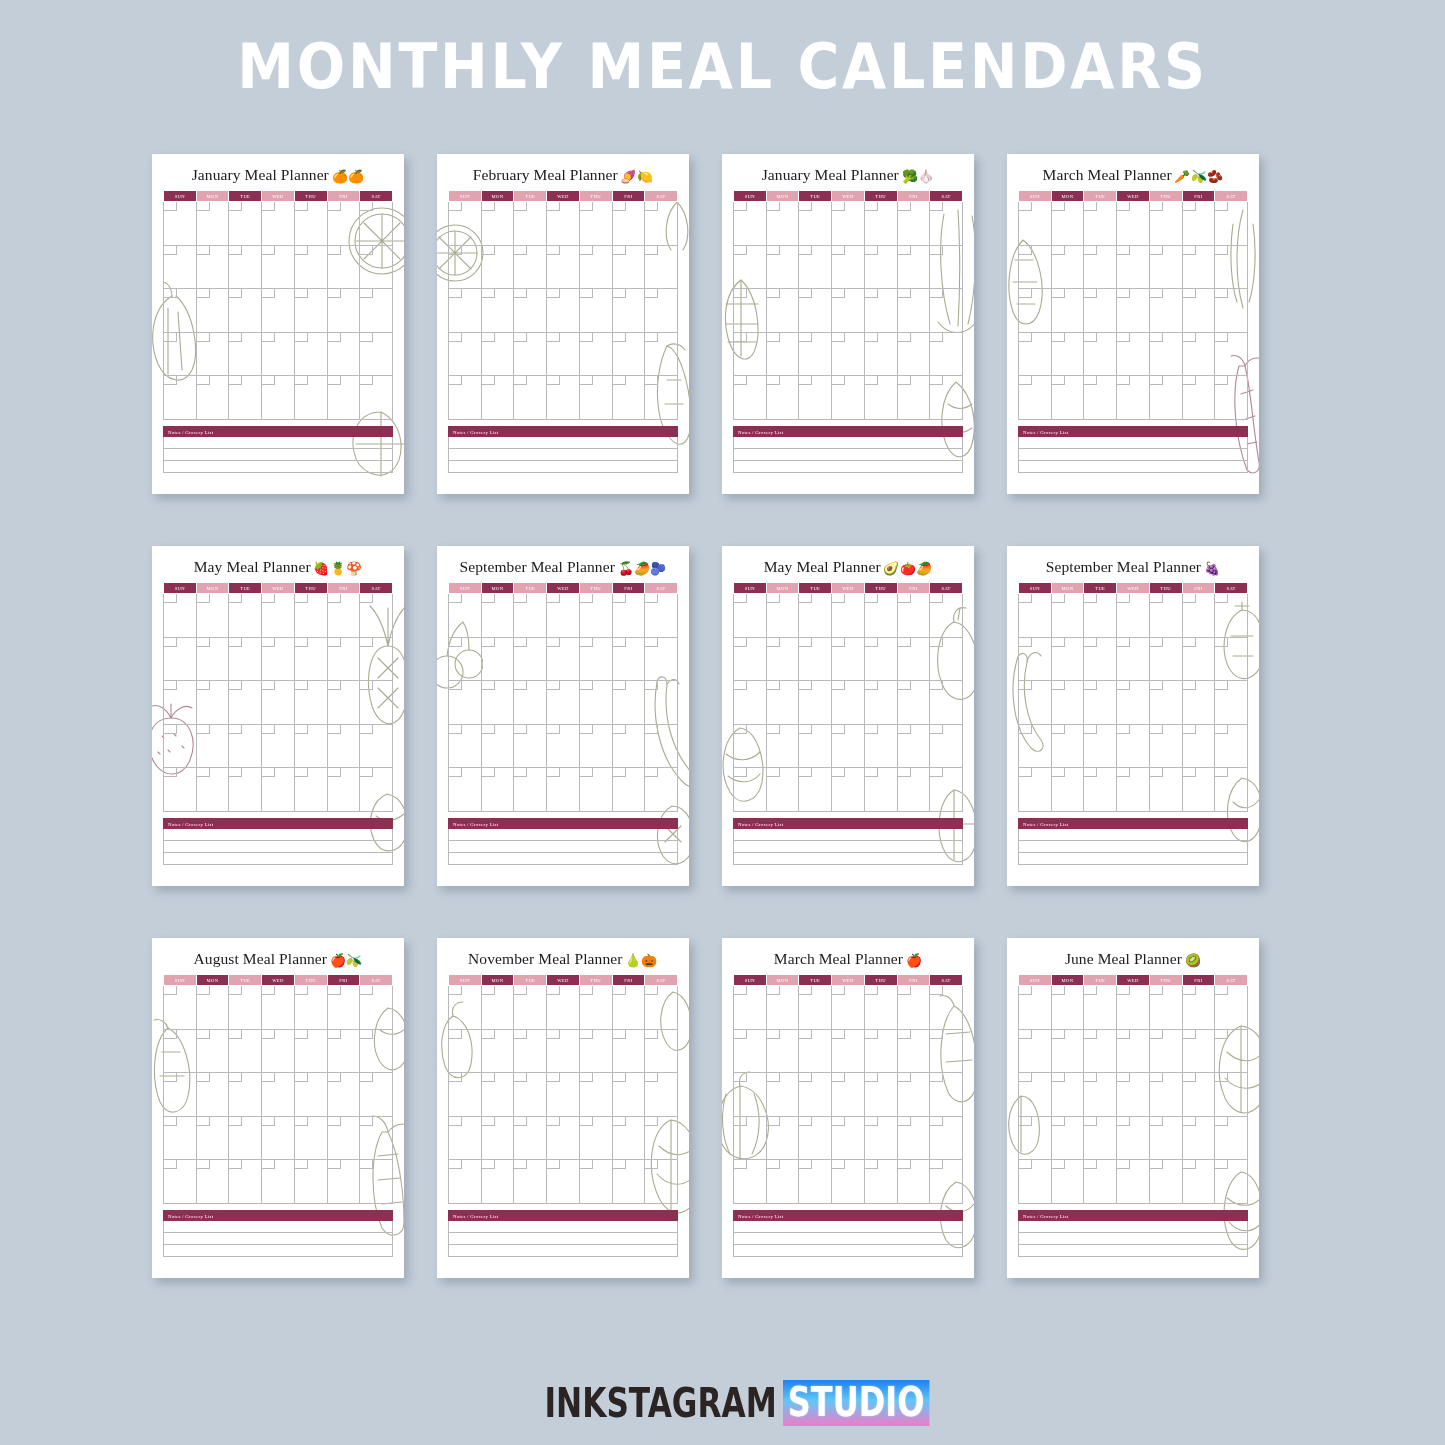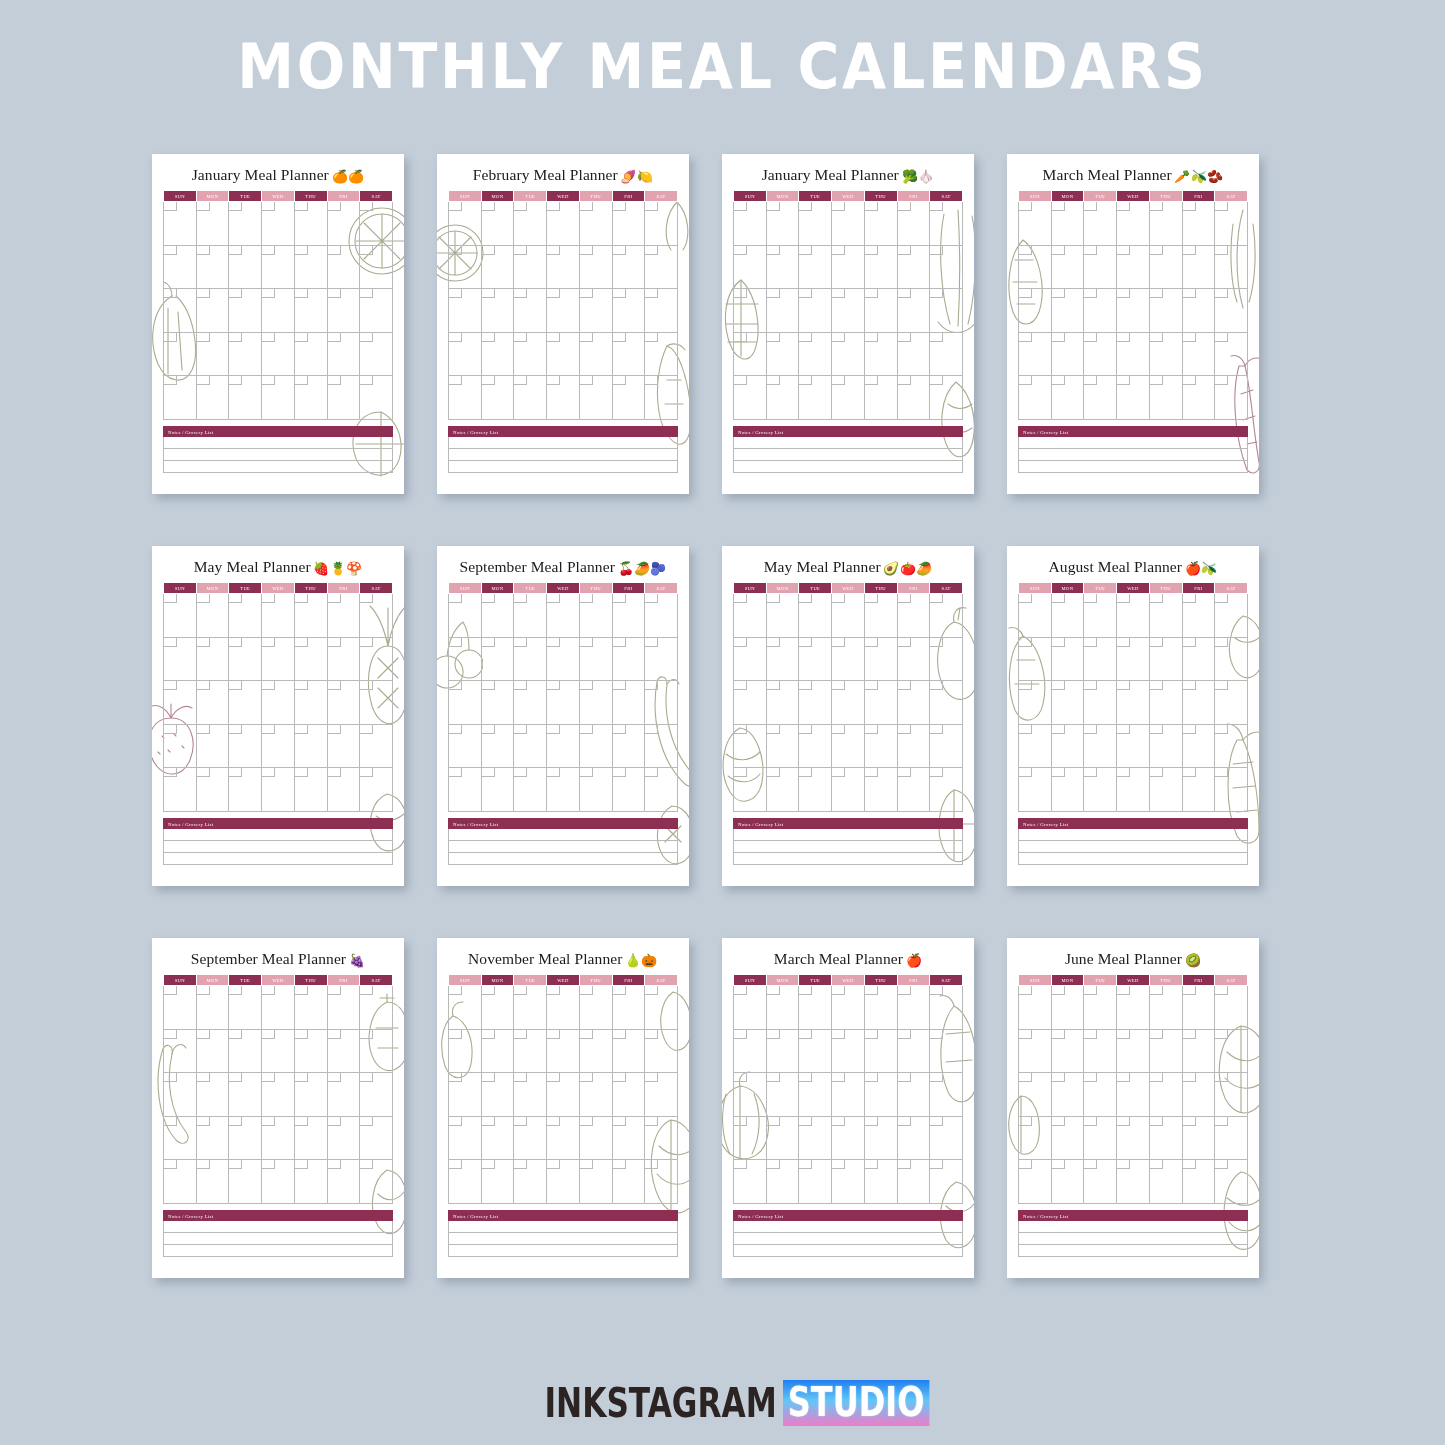--- a/index.html
+++ b/index.html
@@ -1284,20 +1284,178 @@
         </tbody>
       </table>
       <div class="notes">
         <div class="notes-bar">Notes / Grocery List</div>
         <div class="notes-line"></div>
         <div class="notes-line"></div>
         <div class="notes-line"></div>
       </div>
     </div>
     <div class="card">
+      <div class="deco" style="left: -12px; top: 96px;">
+        <svg width="58" height="116" viewBox="0 0 58 116" fill="none" stroke="#8d8f6a" stroke-width="1.1" stroke-linecap="round" stroke-linejoin="round">
+          <path d="M22 18 C14 46 18 86 36 106 C44 114 52 106 46 98 C30 78 26 46 32 20 C34 10 24 8 22 18 Z"></path>
+          <path d="M32 20 C34 10 42 8 46 14"></path>
+        </svg>
+      </div>
+      <div class="deco" style="right: -14px; top: 50px;">
+        <svg width="62" height="96" viewBox="0 0 62 96" fill="none" stroke="#8d8f6a" stroke-width="1.1" stroke-linecap="round" stroke-linejoin="round">
+          <path d="M31 14 C14 22 8 52 18 72 C28 90 48 84 52 62 C56 38 48 14 31 14"></path>
+          <path d="M31 14 L31 6 M24 10 L38 10"></path>
+          <path d="M20 40 L42 40 M22 60 L42 60"></path>
+        </svg>
+      </div>
+      <div class="deco" style="right: -10px; top: 224px;">
+        <svg width="54" height="84" viewBox="0 0 54 84" fill="none" stroke="#8d8f6a" stroke-width="1.1" stroke-linecap="round" stroke-linejoin="round">
+          <path d="M27 8 C12 18 8 46 18 64 C28 78 42 72 46 52 C50 28 42 10 27 8"></path>
+          <path d="M18 32 C26 40 36 40 44 30"></path>
+        </svg>
+      </div>
+      <div class="card-title"><span>September Meal Planner</span><span class="emojis">🍇</span></div>
+      <table class="cal">
+        <thead>
+          <tr>
+            <th class="dark">SUN</th>
+            <th class="light">MON</th>
+            <th class="dark">TUE</th>
+            <th class="light">WED</th>
+            <th class="dark">THU</th>
+            <th class="light">FRI</th>
+            <th class="dark">SAT</th>
+          </tr>
+        </thead>
+        <tbody>
+          <tr>
+            <td>
+              <div class="daybox"></div>
+            </td>
+            <td>
+              <div class="daybox"></div>
+            </td>
+            <td>
+              <div class="daybox"></div>
+            </td>
+            <td>
+              <div class="daybox"></div>
+            </td>
+            <td>
+              <div class="daybox"></div>
+            </td>
+            <td>
+              <div class="daybox"></div>
+            </td>
+            <td>
+              <div class="daybox"></div>
+            </td>
+          </tr>
+          <tr>
+            <td>
+              <div class="daybox"></div>
+            </td>
+            <td>
+              <div class="daybox"></div>
+            </td>
+            <td>
+              <div class="daybox"></div>
+            </td>
+            <td>
+              <div class="daybox"></div>
+            </td>
+            <td>
+              <div class="daybox"></div>
+            </td>
+            <td>
+              <div class="daybox"></div>
+            </td>
+            <td>
+              <div class="daybox"></div>
+            </td>
+          </tr>
+          <tr>
+            <td>
+              <div class="daybox"></div>
+            </td>
+            <td>
+              <div class="daybox"></div>
+            </td>
+            <td>
+              <div class="daybox"></div>
+            </td>
+            <td>
+              <div class="daybox"></div>
+            </td>
+            <td>
+              <div class="daybox"></div>
+            </td>
+            <td>
+              <div class="daybox"></div>
+            </td>
+            <td>
+              <div class="daybox"></div>
+            </td>
+          </tr>
+          <tr>
+            <td>
+              <div class="daybox"></div>
+            </td>
+            <td>
+              <div class="daybox"></div>
+            </td>
+            <td>
+              <div class="daybox"></div>
+            </td>
+            <td>
+              <div class="daybox"></div>
+            </td>
+            <td>
+              <div class="daybox"></div>
+            </td>
+            <td>
+              <div class="daybox"></div>
+            </td>
+            <td>
+              <div class="daybox"></div>
+            </td>
+          </tr>
+          <tr>
+            <td>
+              <div class="daybox"></div>
+            </td>
+            <td>
+              <div class="daybox"></div>
+            </td>
+            <td>
+              <div class="daybox"></div>
+            </td>
+            <td>
+              <div class="daybox"></div>
+            </td>
+            <td>
+              <div class="daybox"></div>
+            </td>
+            <td>
+              <div class="daybox"></div>
+            </td>
+            <td>
+              <div class="daybox"></div>
+            </td>
+          </tr>
+        </tbody>
+      </table>
+      <div class="notes">
+        <div class="notes-bar">Notes / Grocery List</div>
+        <div class="notes-line"></div>
+        <div class="notes-line"></div>
+        <div class="notes-line"></div>
+      </div>
+    </div>
+    <div class="card">
       <div class="deco" style="left: -12px; top: 80px;">
         <svg width="58" height="108" viewBox="0 0 58 108" fill="none" stroke="#8d8f6a" stroke-width="1.1" stroke-linecap="round" stroke-linejoin="round">
           <path d="M28 10 C14 22 10 58 20 84 C28 100 44 96 48 78 C54 52 44 18 28 10"></path>
           <path d="M28 10 C26 4 20 0 14 2"></path>
           <path d="M22 34 L40 34 M20 58 L44 58"></path>
         </svg>
       </div>
       <div class="deco" style="right: -18px; top: 176px;">
         <svg width="70" height="128" viewBox="0 0 70 128" fill="none" stroke="#8d8f6a" stroke-width="1.1" stroke-linecap="round" stroke-linejoin="round">
           <path d="M30 18 C18 40 18 86 30 114 C38 126 52 122 52 108 C52 76 46 38 36 18 Z"></path>
@@ -1315,178 +1473,20 @@
       <table class="cal">
         <thead>
           <tr>
             <th class="light">SUN</th>
             <th class="dark">MON</th>
             <th class="light">TUE</th>
             <th class="dark">WED</th>
             <th class="light">THU</th>
             <th class="dark">FRI</th>
             <th class="light">SAT</th>
-          </tr>
-        </thead>
-        <tbody>
-          <tr>
-            <td>
-              <div class="daybox"></div>
-            </td>
-            <td>
-              <div class="daybox"></div>
-            </td>
-            <td>
-              <div class="daybox"></div>
-            </td>
-            <td>
-              <div class="daybox"></div>
-            </td>
-            <td>
-              <div class="daybox"></div>
-            </td>
-            <td>
-              <div class="daybox"></div>
-            </td>
-            <td>
-              <div class="daybox"></div>
-            </td>
-          </tr>
-          <tr>
-            <td>
-              <div class="daybox"></div>
-            </td>
-            <td>
-              <div class="daybox"></div>
-            </td>
-            <td>
-              <div class="daybox"></div>
-            </td>
-            <td>
-              <div class="daybox"></div>
-            </td>
-            <td>
-              <div class="daybox"></div>
-            </td>
-            <td>
-              <div class="daybox"></div>
-            </td>
-            <td>
-              <div class="daybox"></div>
-            </td>
-          </tr>
-          <tr>
-            <td>
-              <div class="daybox"></div>
-            </td>
-            <td>
-              <div class="daybox"></div>
-            </td>
-            <td>
-              <div class="daybox"></div>
-            </td>
-            <td>
-              <div class="daybox"></div>
-            </td>
-            <td>
-              <div class="daybox"></div>
-            </td>
-            <td>
-              <div class="daybox"></div>
-            </td>
-            <td>
-              <div class="daybox"></div>
-            </td>
-          </tr>
-          <tr>
-            <td>
-              <div class="daybox"></div>
-            </td>
-            <td>
-              <div class="daybox"></div>
-            </td>
-            <td>
-              <div class="daybox"></div>
-            </td>
-            <td>
-              <div class="daybox"></div>
-            </td>
-            <td>
-              <div class="daybox"></div>
-            </td>
-            <td>
-              <div class="daybox"></div>
-            </td>
-            <td>
-              <div class="daybox"></div>
-            </td>
-          </tr>
-          <tr>
-            <td>
-              <div class="daybox"></div>
-            </td>
-            <td>
-              <div class="daybox"></div>
-            </td>
-            <td>
-              <div class="daybox"></div>
-            </td>
-            <td>
-              <div class="daybox"></div>
-            </td>
-            <td>
-              <div class="daybox"></div>
-            </td>
-            <td>
-              <div class="daybox"></div>
-            </td>
-            <td>
-              <div class="daybox"></div>
-            </td>
-          </tr>
-        </tbody>
-      </table>
-      <div class="notes">
-        <div class="notes-bar">Notes / Grocery List</div>
-        <div class="notes-line"></div>
-        <div class="notes-line"></div>
-        <div class="notes-line"></div>
-      </div>
-    </div>
-    <div class="card">
-      <div class="deco" style="left: -12px; top: 96px;">
-        <svg width="58" height="116" viewBox="0 0 58 116" fill="none" stroke="#8d8f6a" stroke-width="1.1" stroke-linecap="round" stroke-linejoin="round">
-          <path d="M22 18 C14 46 18 86 36 106 C44 114 52 106 46 98 C30 78 26 46 32 20 C34 10 24 8 22 18 Z"></path>
-          <path d="M32 20 C34 10 42 8 46 14"></path>
-        </svg>
-      </div>
-      <div class="deco" style="right: -14px; top: 50px;">
-        <svg width="62" height="96" viewBox="0 0 62 96" fill="none" stroke="#8d8f6a" stroke-width="1.1" stroke-linecap="round" stroke-linejoin="round">
-          <path d="M31 14 C14 22 8 52 18 72 C28 90 48 84 52 62 C56 38 48 14 31 14"></path>
-          <path d="M31 14 L31 6 M24 10 L38 10"></path>
-          <path d="M20 40 L42 40 M22 60 L42 60"></path>
-        </svg>
-      </div>
-      <div class="deco" style="right: -10px; top: 224px;">
-        <svg width="54" height="84" viewBox="0 0 54 84" fill="none" stroke="#8d8f6a" stroke-width="1.1" stroke-linecap="round" stroke-linejoin="round">
-          <path d="M27 8 C12 18 8 46 18 64 C28 78 42 72 46 52 C50 28 42 10 27 8"></path>
-          <path d="M18 32 C26 40 36 40 44 30"></path>
-        </svg>
-      </div>
-      <div class="card-title"><span>September Meal Planner</span><span class="emojis">🍇</span></div>
-      <table class="cal">
-        <thead>
-          <tr>
-            <th class="dark">SUN</th>
-            <th class="light">MON</th>
-            <th class="dark">TUE</th>
-            <th class="light">WED</th>
-            <th class="dark">THU</th>
-            <th class="light">FRI</th>
-            <th class="dark">SAT</th>
           </tr>
         </thead>
         <tbody>
           <tr>
             <td>
               <div class="daybox"></div>
             </td>
             <td>
               <div class="daybox"></div>
             </td>

